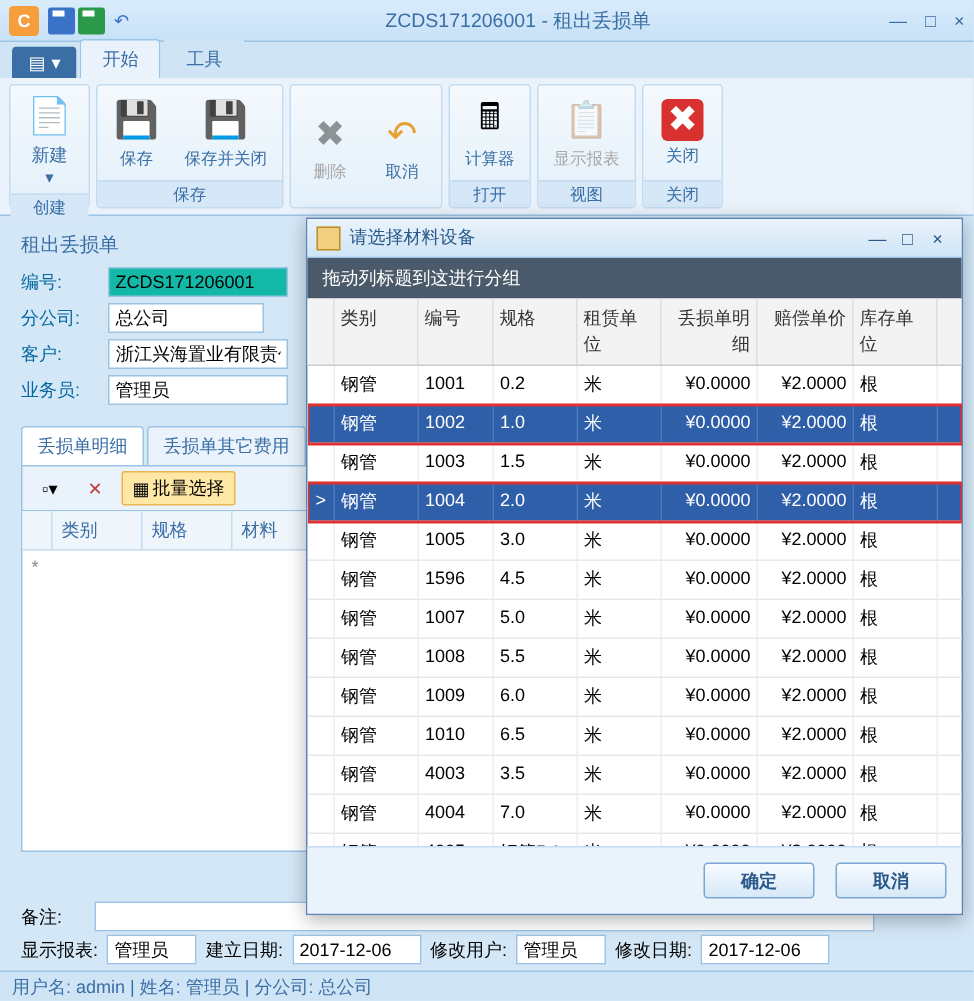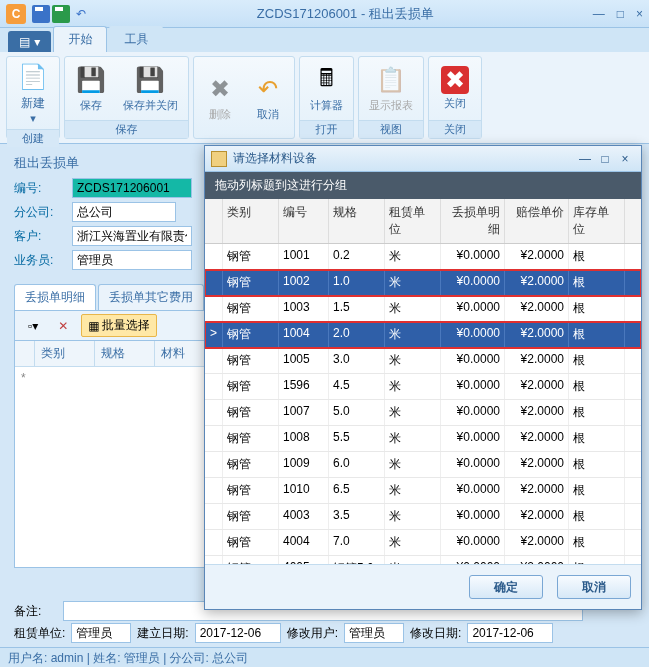--- a/index.html
+++ b/index.html
@@ -219,21 +219,21 @@
   <div class="gbody">
       <div class="star">*</div>
     </div>
 </div>
 
 <div class="footer1">
   <label>备注:</label>
   <input style="">
 </div>
 <div class="footer2">
-  <span>租赁单位:</span>
+  <span>显示报表:</span>
   <input style="width: 60px;" class="ro" readonly="" value="管理员">
   <span>建立日期:</span>
   <input style="width: 86px;" class="ro" readonly="" value="2017-12-06">
   <span>修改用户:</span>
   <input style="width: 60px;" class="ro" readonly="" value="管理员">
   <span>修改日期:</span>
   <input style="width: 86px;" class="ro" readonly="" value="2017-12-06">
 </div>
 <div class="statusbar">用户名: admin  |  姓名: 管理员  |  分公司: 总公司</div>
 

